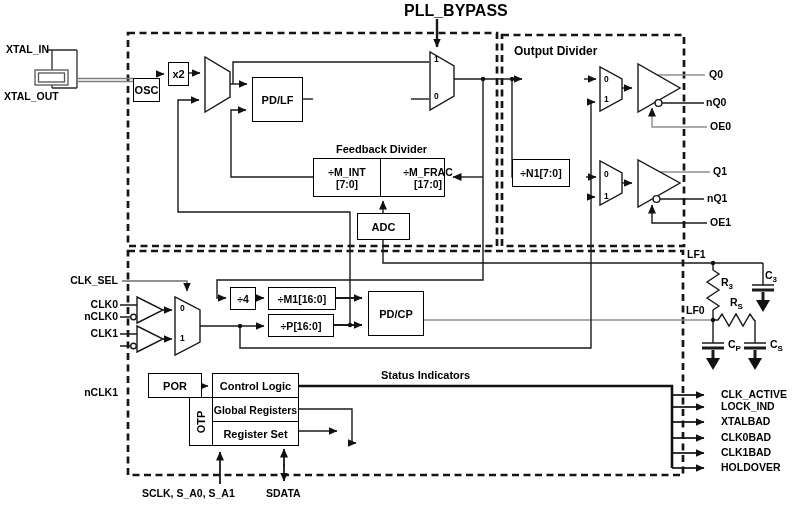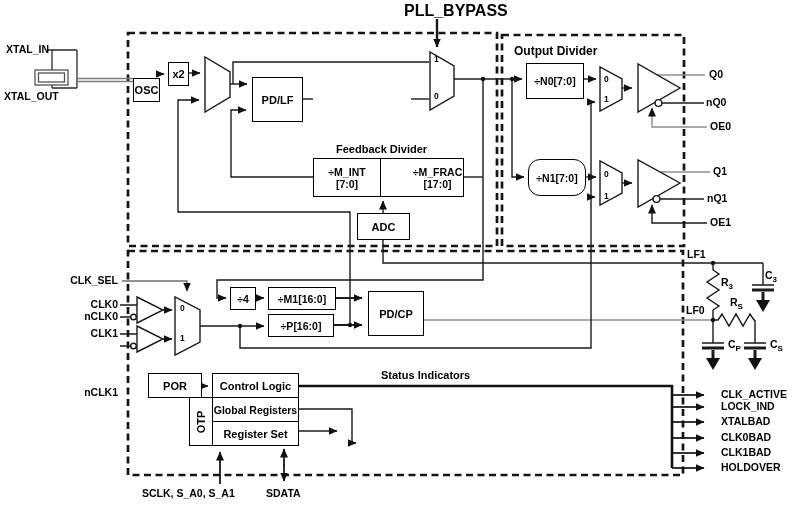--- a/index.html
+++ b/index.html
@@ -155,31 +155,28 @@
 <div class="box" style="left:168px;top:62px;width:21px;height:24px;">
       <span>x2</span>
     </div>
 <div class="box" style="left:252px;top:77px;width:51px;height:45px;">
       <span>PD/LF</span>
     </div>
 <div class="box small" style="left:313px;top:158px;width:68px;height:39px;">
   <span>÷M_INT</span>
   <span>[7:0]</span>
 </div>
-<div class="box small" style="left:380px;top:158px;width:84px;height:39px;padding-left:31px;">
+<div class="box small" style="left:380px;top:158px;width:65px;height:39px;padding-left:31px;">
   <span>÷M_FRAC</span>
   <span>[17:0]</span>
 </div>
 <div class="box" style="left:357px;top:213px;width:53px;height:27px;">
       <span>ADC</span>
     </div>
-<div class="box small" style="left:526px;top:63px;width:58px;height:36px;">
-      <span>÷N0[7:0]</span>
-    </div>
-<div class="box small" style="left:528px;top:159px;width:58px;height:37px;border-radius:12px;">
+<div class="box small" style="left:512px;top:159px;width:58px;height:28px;">
       <span>÷N1[7:0]</span>
     </div>
 <div class="box small" style="left:230px;top:287px;width:26px;height:23px;">
       <span>÷4</span>
     </div>
 <div class="box small" style="left:268px;top:287px;width:68px;height:23px;">
       <span>÷M1[16:0]</span>
     </div>
 <div class="box small" style="left:268px;top:314px;width:66px;height:23px;">
       <span>÷P[16:0]</span>

